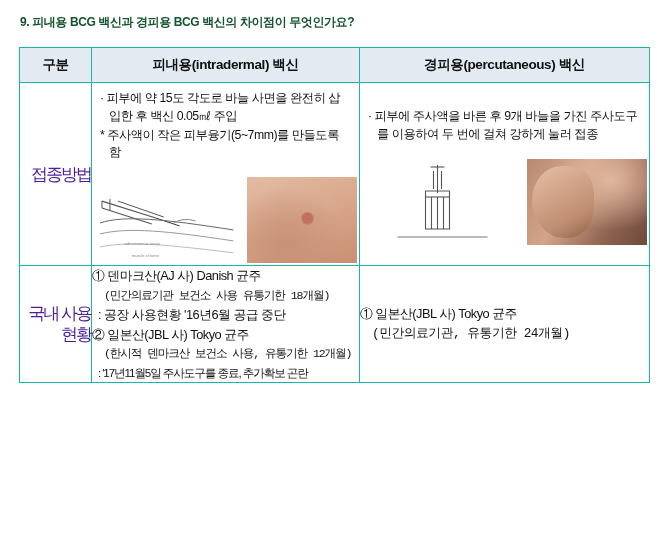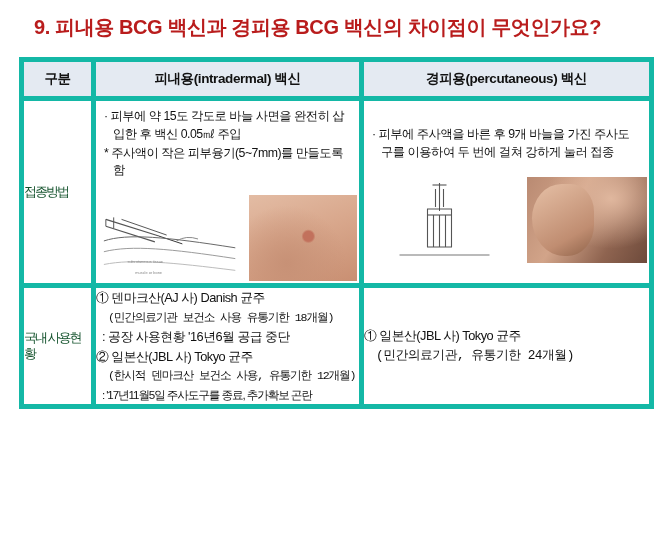--- a/index.html
+++ b/index.html
@@ -15,57 +15,57 @@
     overflow: hidden;
   }
   .page {
     position: relative;
     width: 667px;
     height: 550px;
     box-sizing: border-box;
     padding: 14px 18px 0 18px;
   }
   .q-title {
-    font-size: 20px;
+    font-size: 12px;
     font-weight: bold;
     letter-spacing: -0.4px;
-    color: #b91c1c;
-    margin: 0 0 16px 16px;
+    color: #14532d;
+    margin: 0 0 16px 2px;
     white-space: nowrap;
   }
   table.bcg {
     border-collapse: collapse;
     table-layout: fixed;
     width: 630px;
     margin-left: 1px;
   }
   table.bcg td, table.bcg th {
-    border: 5px solid #14b8a6;
+    border: 1px solid #14b8a6;
     vertical-align: middle;
     padding: 0;
   }
   .col-label { width: 72px; }
   .col-intra { width: 268px; }
   .col-perc  { width: 290px; }
 
   thead th {
     background: #e4eaf2;
     height: 34px;
     font-size: 13.5px;
     font-weight: bold;
     letter-spacing: -0.4px;
     color: #111;
     text-align: center;
   }
   .rowlabel {
-    text-align: left;
-    font-size: 13px;
+    text-align: right;
+    font-size: 17px;
     letter-spacing: -0.5px;
     line-height: 1.25;
-    color: #14532d;
+    color: #4c1d95;
     padding: 4px 2px;
   }
   .rowlabel .vtext {
     display: inline-block;
     letter-spacing: -2px;
   }
   .cell-pad {
     padding: 7px 8px 8px 8px;
     font-size: 12.3px;
     line-height: 1.45;

